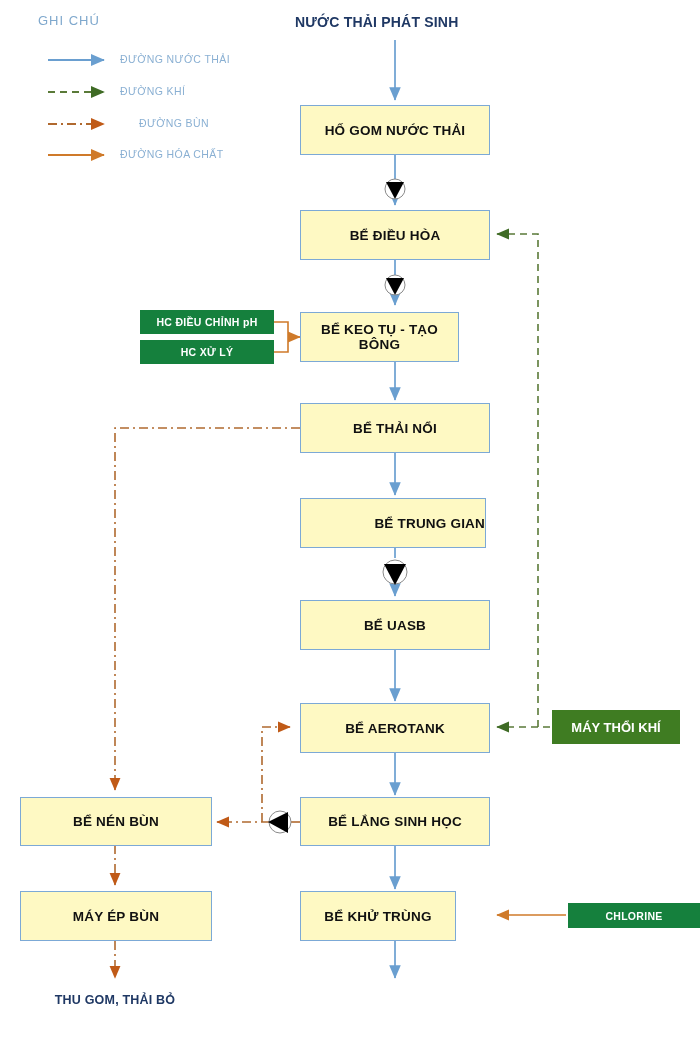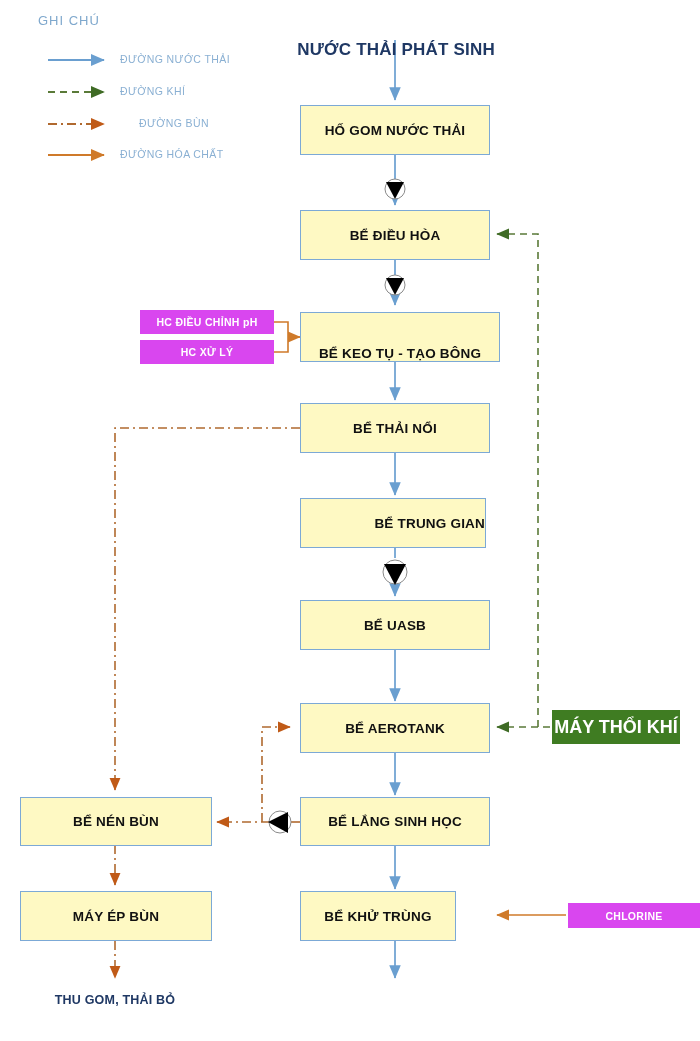--- a/index.html
+++ b/index.html
@@ -6,26 +6,26 @@
   body{width:700px;height:1041px;position:relative;overflow:hidden;
        font-family:"Liberation Sans","DejaVu Sans",sans-serif;}
   #canvas{position:absolute;left:0;top:0;width:700px;height:1041px;}
   svg.wires{position:absolute;left:0;top:0;width:700px;height:1041px;pointer-events:none;}
 
   .node{position:absolute;box-sizing:border-box;display:flex;align-items:center;
         justify-content:center;text-align:center;}
 
   .tank{background:#fef9c3;border:1px solid #7ca9d6;color:#111111;
         font-weight:bold;font-size:13.5px;letter-spacing:.2px;}
-  .chem{background:#d946ef;color:#ffffff;font-weight:bold;font-size:10.5px;
+  .chem{background:#15803d;color:#ffffff;font-weight:bold;font-size:10.5px;
         letter-spacing:.3px;}
-  .blower{background:#3f7c22;color:#ffffff;font-weight:bold;font-size:18px;}
-
-  .ptitle{position:absolute;color:#1f3864;font-weight:bold;font-size:17px;
-          text-align:right;letter-spacing:.2px;margin-top:26px;}
+  .blower{background:#3f7c22;color:#ffffff;font-weight:bold;font-size:13px;}
+
+  .ptitle{position:absolute;color:#1f3864;font-weight:bold;font-size:14px;
+          text-align:left;letter-spacing:.2px;}
   .pnote{position:absolute;color:#1f3864;font-weight:bold;font-size:12.5px;
          text-align:center;line-height:17px;letter-spacing:.2px;}
 
   .legend-title{position:absolute;color:#7fa8cd;font-size:13px;letter-spacing:1px;}
   .legend-label{position:absolute;color:#8ab0d3;font-size:10.5px;letter-spacing:.4px;
                 white-space:nowrap;}
 </style>
 </head>
 <body>
 
@@ -147,21 +147,21 @@
   <div class="ptitle" style="left:295px;top:14px;width:200px;">NƯỚC THẢI PHÁT SINH</div>
 
   <div class="node tank" style="left:300px;top:105px;width:190px;height:50px;">
     <span>HỐ GOM NƯỚC THẢI</span>
   </div>
 
   <div class="node tank" style="left:300px;top:210px;width:190px;height:50px;">
     <span>BỂ ĐIỀU HÒA</span>
   </div>
 
-  <div class="node tank" style="left:300px;top:312px;width:200px;height:50px;align-items:flex-end;">
+  <div class="node tank" style="left:300px;top:312px;width:159px;height:50px;">
     <span>BỂ KEO TỤ - TẠO BÔNG</span>
   </div>
 
   <div class="node tank" style="left:300px;top:403px;width:190px;height:50px;">
     <span>BỂ THẢI NỔI</span>
   </div>
 
   <div class="node tank" style="left:300px;top:498px;width:186px;height:50px;justify-content:flex-end;">
     <span>BỂ TRUNG GIAN</span>
   </div>

